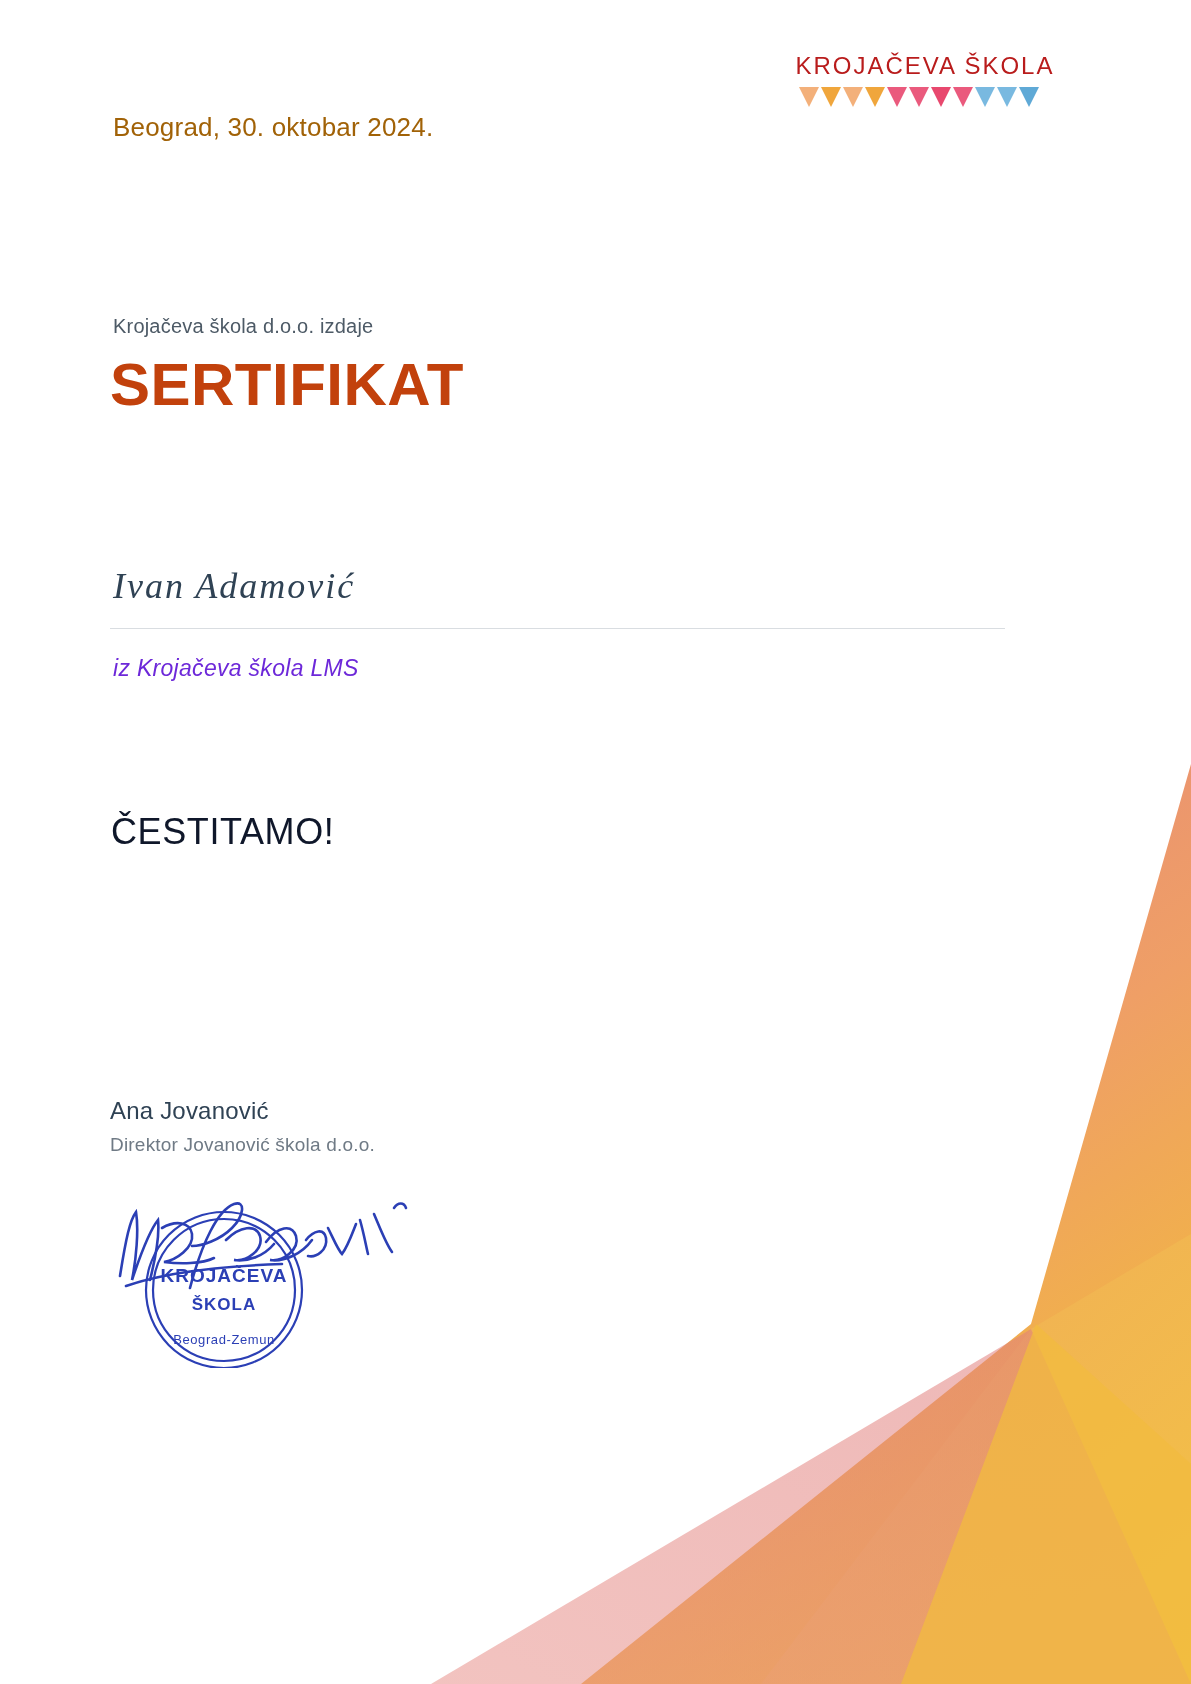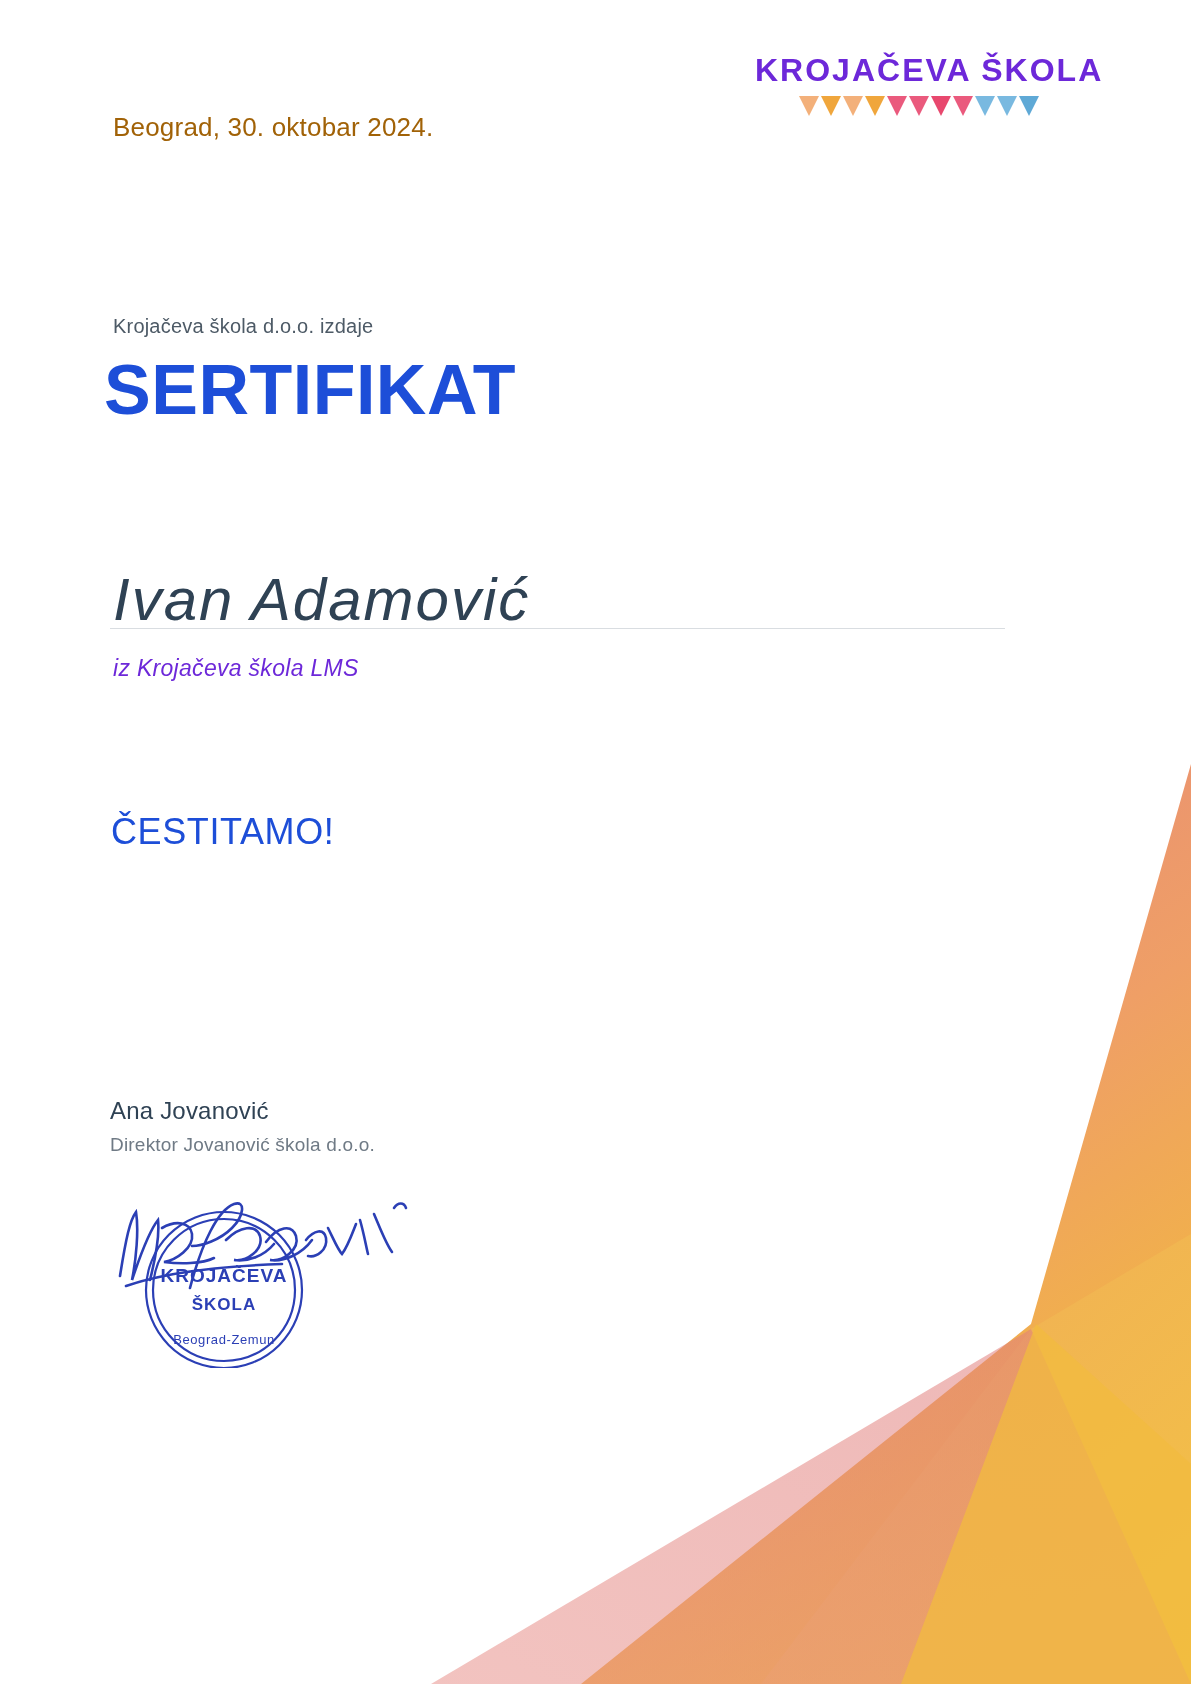--- a/index.html
+++ b/index.html
@@ -32,24 +32,24 @@
   
   .logo-block {
     position: absolute;
     top: 52px;
     right: 96px;
     width: 340px;
     text-align: center;
   }
   .logo-word {
     font-family: "Liberation Sans", sans-serif;
-    font-size: 32px;
+    font-size: 24px;
     letter-spacing: 2.0px;
-    color: #6d28d9;
-    font-weight: 700;
+    color: #b91c1c;
+    font-weight: 400;
     white-space: nowrap;
   }
   .logo-chevrons {
     margin-top: 7px;
     height: 26px;
     display: flex;
     justify-content: center;
     align-items: flex-start;
   }
   .logo-chevrons svg { display: block; }
@@ -68,36 +68,36 @@
     position: absolute;
     top: 315px;
     left: 113px;
     font-size: 20px;
     color: #4d5a66;
     letter-spacing: 0.2px;
   }
   .main-title {
     position: absolute;
     top: 355px;
-    left: 104px;
-    font-size: 70px;
-    font-weight: bold;
-    color: #1d4ed8;
+    left: 110px;
+    font-size: 60px;
+    font-weight: bold;
+    color: #c2410c;
     letter-spacing: 0.5px;
     line-height: 1;
   }
 
   
   .recipient-name {
     position: absolute;
     top: 565px;
     left: 113px;
-    font-family: Liberation Sans, sans-serif;
+    font-family: Liberation Serif, serif;
     font-style: italic;
-    font-size: 60px;
+    font-size: 36px;
     color: #2f4254;
     letter-spacing: 2px;
     white-space: nowrap;
   }
   .name-rule {
     position: absolute;
     top: 628px;
     left: 110px;
     width: 895px;
     height: 1px;
@@ -112,21 +112,21 @@
     color: #6d28d9;
     letter-spacing: 0.3px;
   }
 
   
   .congrats {
     position: absolute;
     top: 811px;
     left: 111px;
     font-size: 36px;
-    color: #1d4ed8;
+    color: #0f172a;
     letter-spacing: 0.6px;
   }
   .body-text {
     position: absolute;
     top: 878px;
     left: 113px;
     width: 900px;
     font-size: 23px;
     line-height: 1.65;
     color: #5d6a76;

